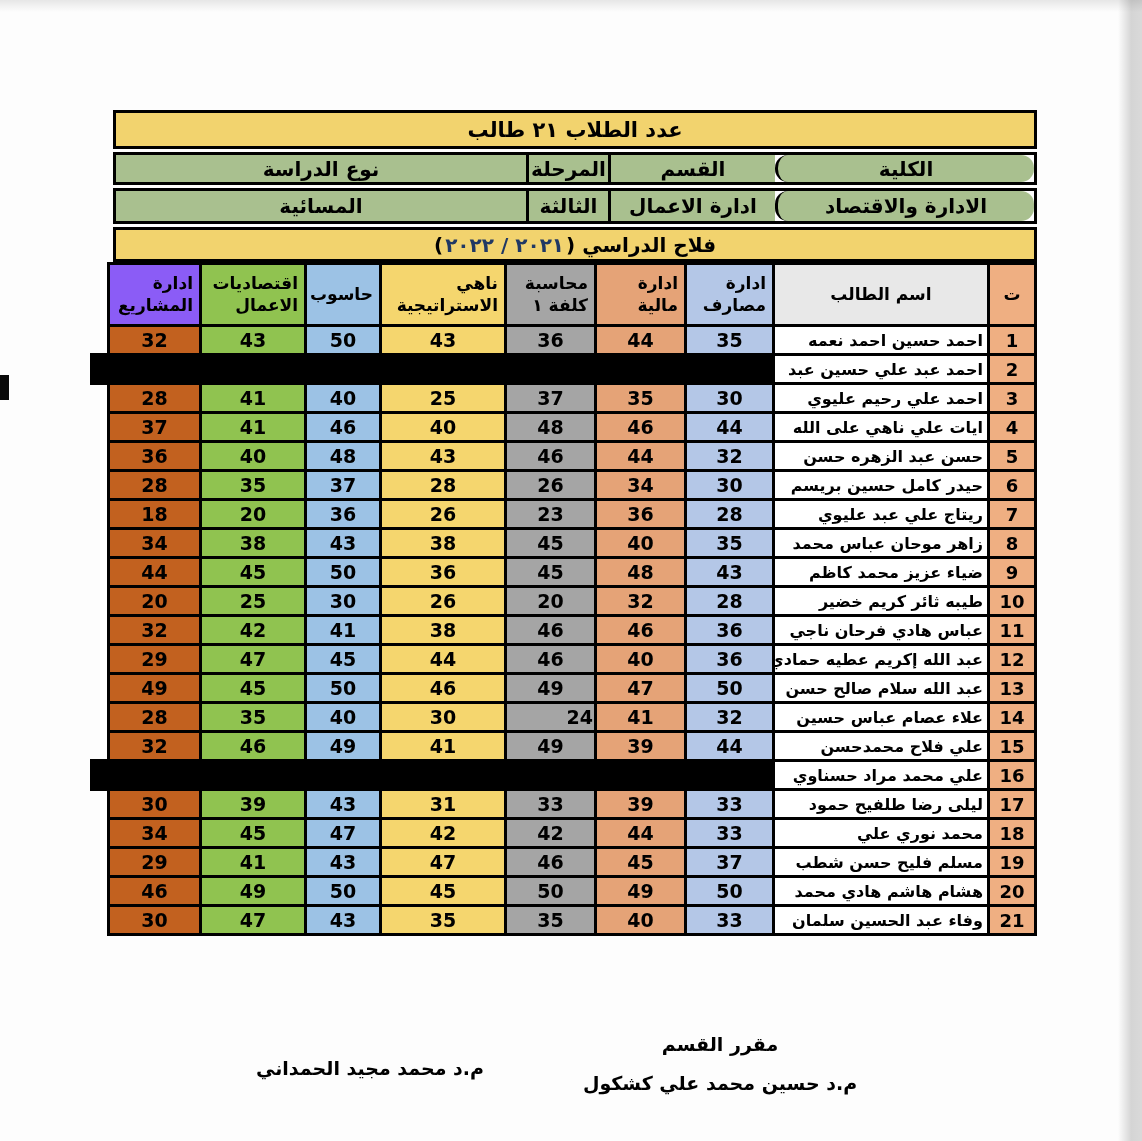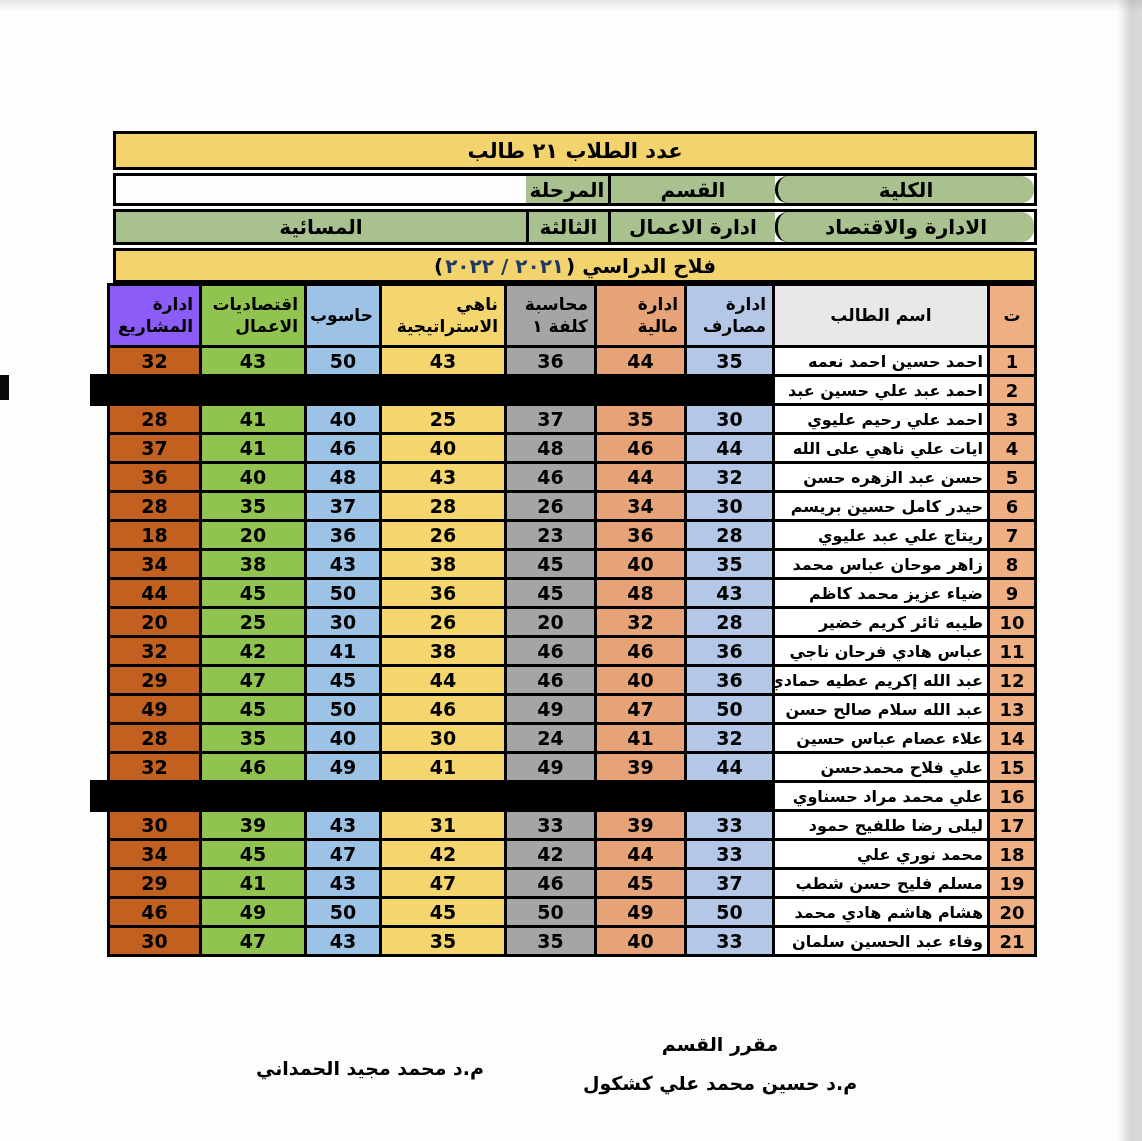--- a/index.html
+++ b/index.html
@@ -9,21 +9,21 @@
     font-family:"DejaVu Sans", sans-serif; color:#000;
   }
   .photo-edge-right {
     position:absolute; top:0; right:0; width:24px; height:100%;
     background:linear-gradient(to right, rgba(0,0,0,0), rgba(0,0,0,0.16) 55%, rgba(0,0,0,0.14));
   }
   .photo-edge-top {
     position:absolute; top:0; left:0; width:100%; height:12px;
     background:linear-gradient(to bottom, rgba(0,0,0,0.09), rgba(0,0,0,0));
   }
-  .doc { position:absolute; left:113px; top:131px; width:924px; direction:rtl; }
+  .doc { position:absolute; left:113px; top:110px; width:924px; direction:rtl; }
 
   .band {
     box-sizing:border-box; border:3px solid #000;
     display:flex; align-items:center; justify-content:center;
     font-weight:bold; text-align:center;
   }
   .band-yellow { background:#F2D36E; }
   .band-count { height:39px; font-size:21px; margin-bottom:3px; }
   .band-year  { height:35px; font-size:20px; margin-bottom:0; }
   .band-year .year-num { color:#203864; padding:0 2px; }
@@ -81,20 +81,21 @@
   <div class="doc">
 
     <div class="band band-yellow band-count">
       <span>عدد الطلاب ٢١ طالب</span>
     </div>
 
     <div class="info-row row-h1">
       <div class="info-cell w-college">الكلية</div>
       <div class="info-cell w-dept">القسم</div>
       <div class="info-cell w-stage">المرحلة</div>
+      <div class="info-cell w-type">نوع الدراسة</div>
     </div>
 
     <div class="info-row row-h2">
       <div class="info-cell w-college">الادارة والاقتصاد</div>
       <div class="info-cell w-dept">ادارة الاعمال</div>
       <div class="info-cell w-stage">الثالثة</div>
       <div class="info-cell w-type">المسائية</div>
     </div>
 
     <div class="band band-yellow band-year">
@@ -253,21 +254,21 @@
             <td class="grade" style="background: rgb(245, 214, 110);">46</td>
             <td class="grade" style="background: rgb(156, 194, 229);">50</td>
             <td class="grade" style="background: rgb(144, 195, 80);">45</td>
             <td class="grade" style="background: rgb(194, 97, 31);">49</td>
           </tr>
           <tr>
             <td class="idx">14</td>
             <td class="name">علاء عصام عباس حسين</td>
             <td class="grade" style="background: rgb(180, 199, 231);">32</td>
             <td class="grade" style="background: rgb(229, 163, 119);">41</td>
-            <td class="grade" style="background: rgb(165, 165, 165);">24</td>
+            <td class="grade" style="background: rgb(165, 165, 165); text-align: right;">24</td>
             <td class="grade" style="background: rgb(245, 214, 110);">30</td>
             <td class="grade" style="background: rgb(156, 194, 229);">40</td>
             <td class="grade" style="background: rgb(144, 195, 80);">35</td>
             <td class="grade" style="background: rgb(194, 97, 31);">28</td>
           </tr>
           <tr>
             <td class="idx">15</td>
             <td class="name">علي فلاح محمدحسن</td>
             <td class="grade" style="background: rgb(180, 199, 231);">44</td>
             <td class="grade" style="background: rgb(229, 163, 119);">39</td>

